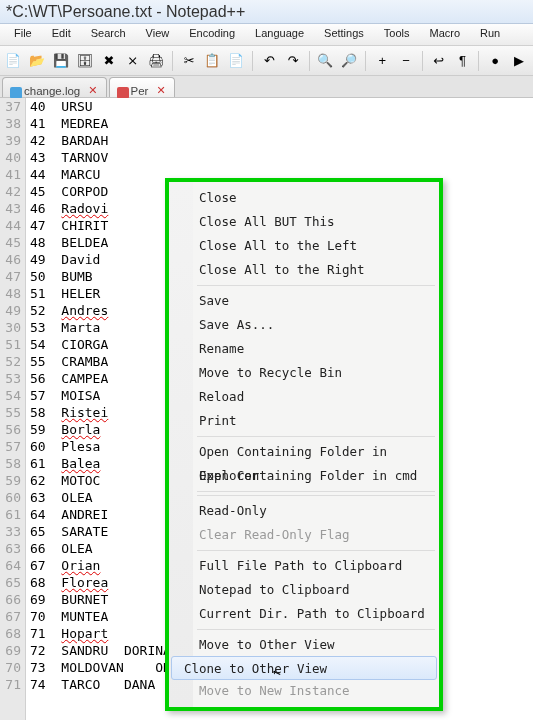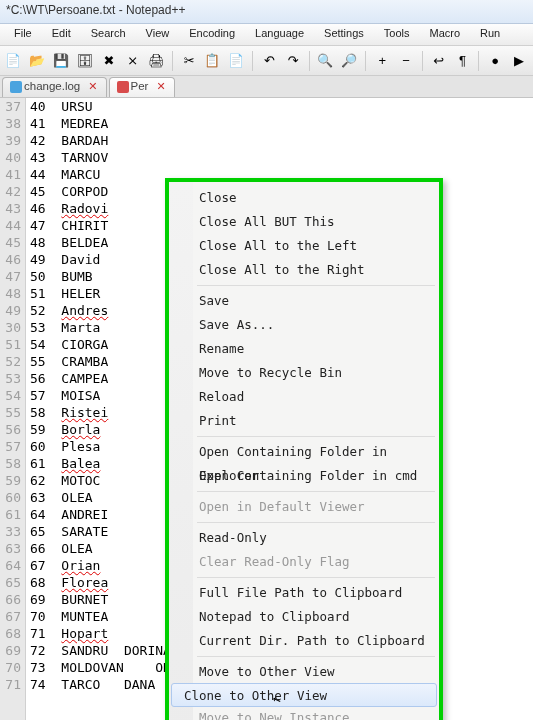--- a/index.html
+++ b/index.html
@@ -10,21 +10,21 @@
     font-size: 12px;
     background: #f5f5f5;
     overflow: hidden;
     position: relative;
   }
   .titlebar {
     height: 24px;
     background: linear-gradient(#eef4fb, #dce8f7);
     border-bottom: 1px solid #b9c9dd;
     padding: 3px 6px;
-    font-size: 12px;
+    font-size: 16px;
     color: #333;
   }
   .menubar {
     height: 22px;
     background: linear-gradient(#fdfdfd, #ececec);
     display: flex;
     gap: 0;
     padding: 0 4px;
     border-bottom: 1px solid #d0d0d0;
     color: #222;
@@ -61,21 +61,21 @@
   }
   .tab {
     height: 20px;
     border: 1px solid #b4b4b4;
     border-bottom: none;
     border-radius: 4px 4px 0 0;
     padding: 2px 8px 0 6px;
     font-size: 11.5px;
     background: linear-gradient(#f4f4f4,#e5e5e5);
     margin-right: 2px;
-    display:flex; align-items:flex-start; gap:4px;
+    display:flex; align-items:flex-end; gap:4px;
     color:#444;
   }
   .tab.active {
     background: linear-gradient(#fff,#f0f0f0);
   }
   .tab .tab-ico { width:11px;height:11px; }
   .tab .tab-close { font-size:11px; color:#c33; margin-left:4px; }
 
   .editor {
     position: relative;
@@ -276,21 +276,20 @@
         <div class="cm-item">Save</div>
         <div class="cm-item">Save As...</div>
         <div class="cm-item">Rename</div>
         <div class="cm-item">Move to Recycle Bin</div>
         <div class="cm-item">Reload</div>
         <div class="cm-item">Print</div>
         <div class="cm-sep"></div>
         <div class="cm-item">Open Containing Folder in Explorer</div>
         <div class="cm-item">Open Containing Folder in cmd</div>
         <div class="cm-sep"></div>
-        <div class="cm-item disabled">Open in Default Viewer</div>
         <div class="cm-sep"></div>
         <div class="cm-item">Read-Only</div>
         <div class="cm-item disabled">Clear Read-Only Flag</div>
         <div class="cm-sep"></div>
         <div class="cm-item">Full File Path to Clipboard</div>
         <div class="cm-item">Notepad to Clipboard</div>
         <div class="cm-item">Current Dir. Path to Clipboard</div>
         <div class="cm-sep"></div>
         <div class="cm-item">Move to Other View</div>
         <div class="cm-item highlight">Clone to Other View<span class="cursor-arrow">↖</span></div>

